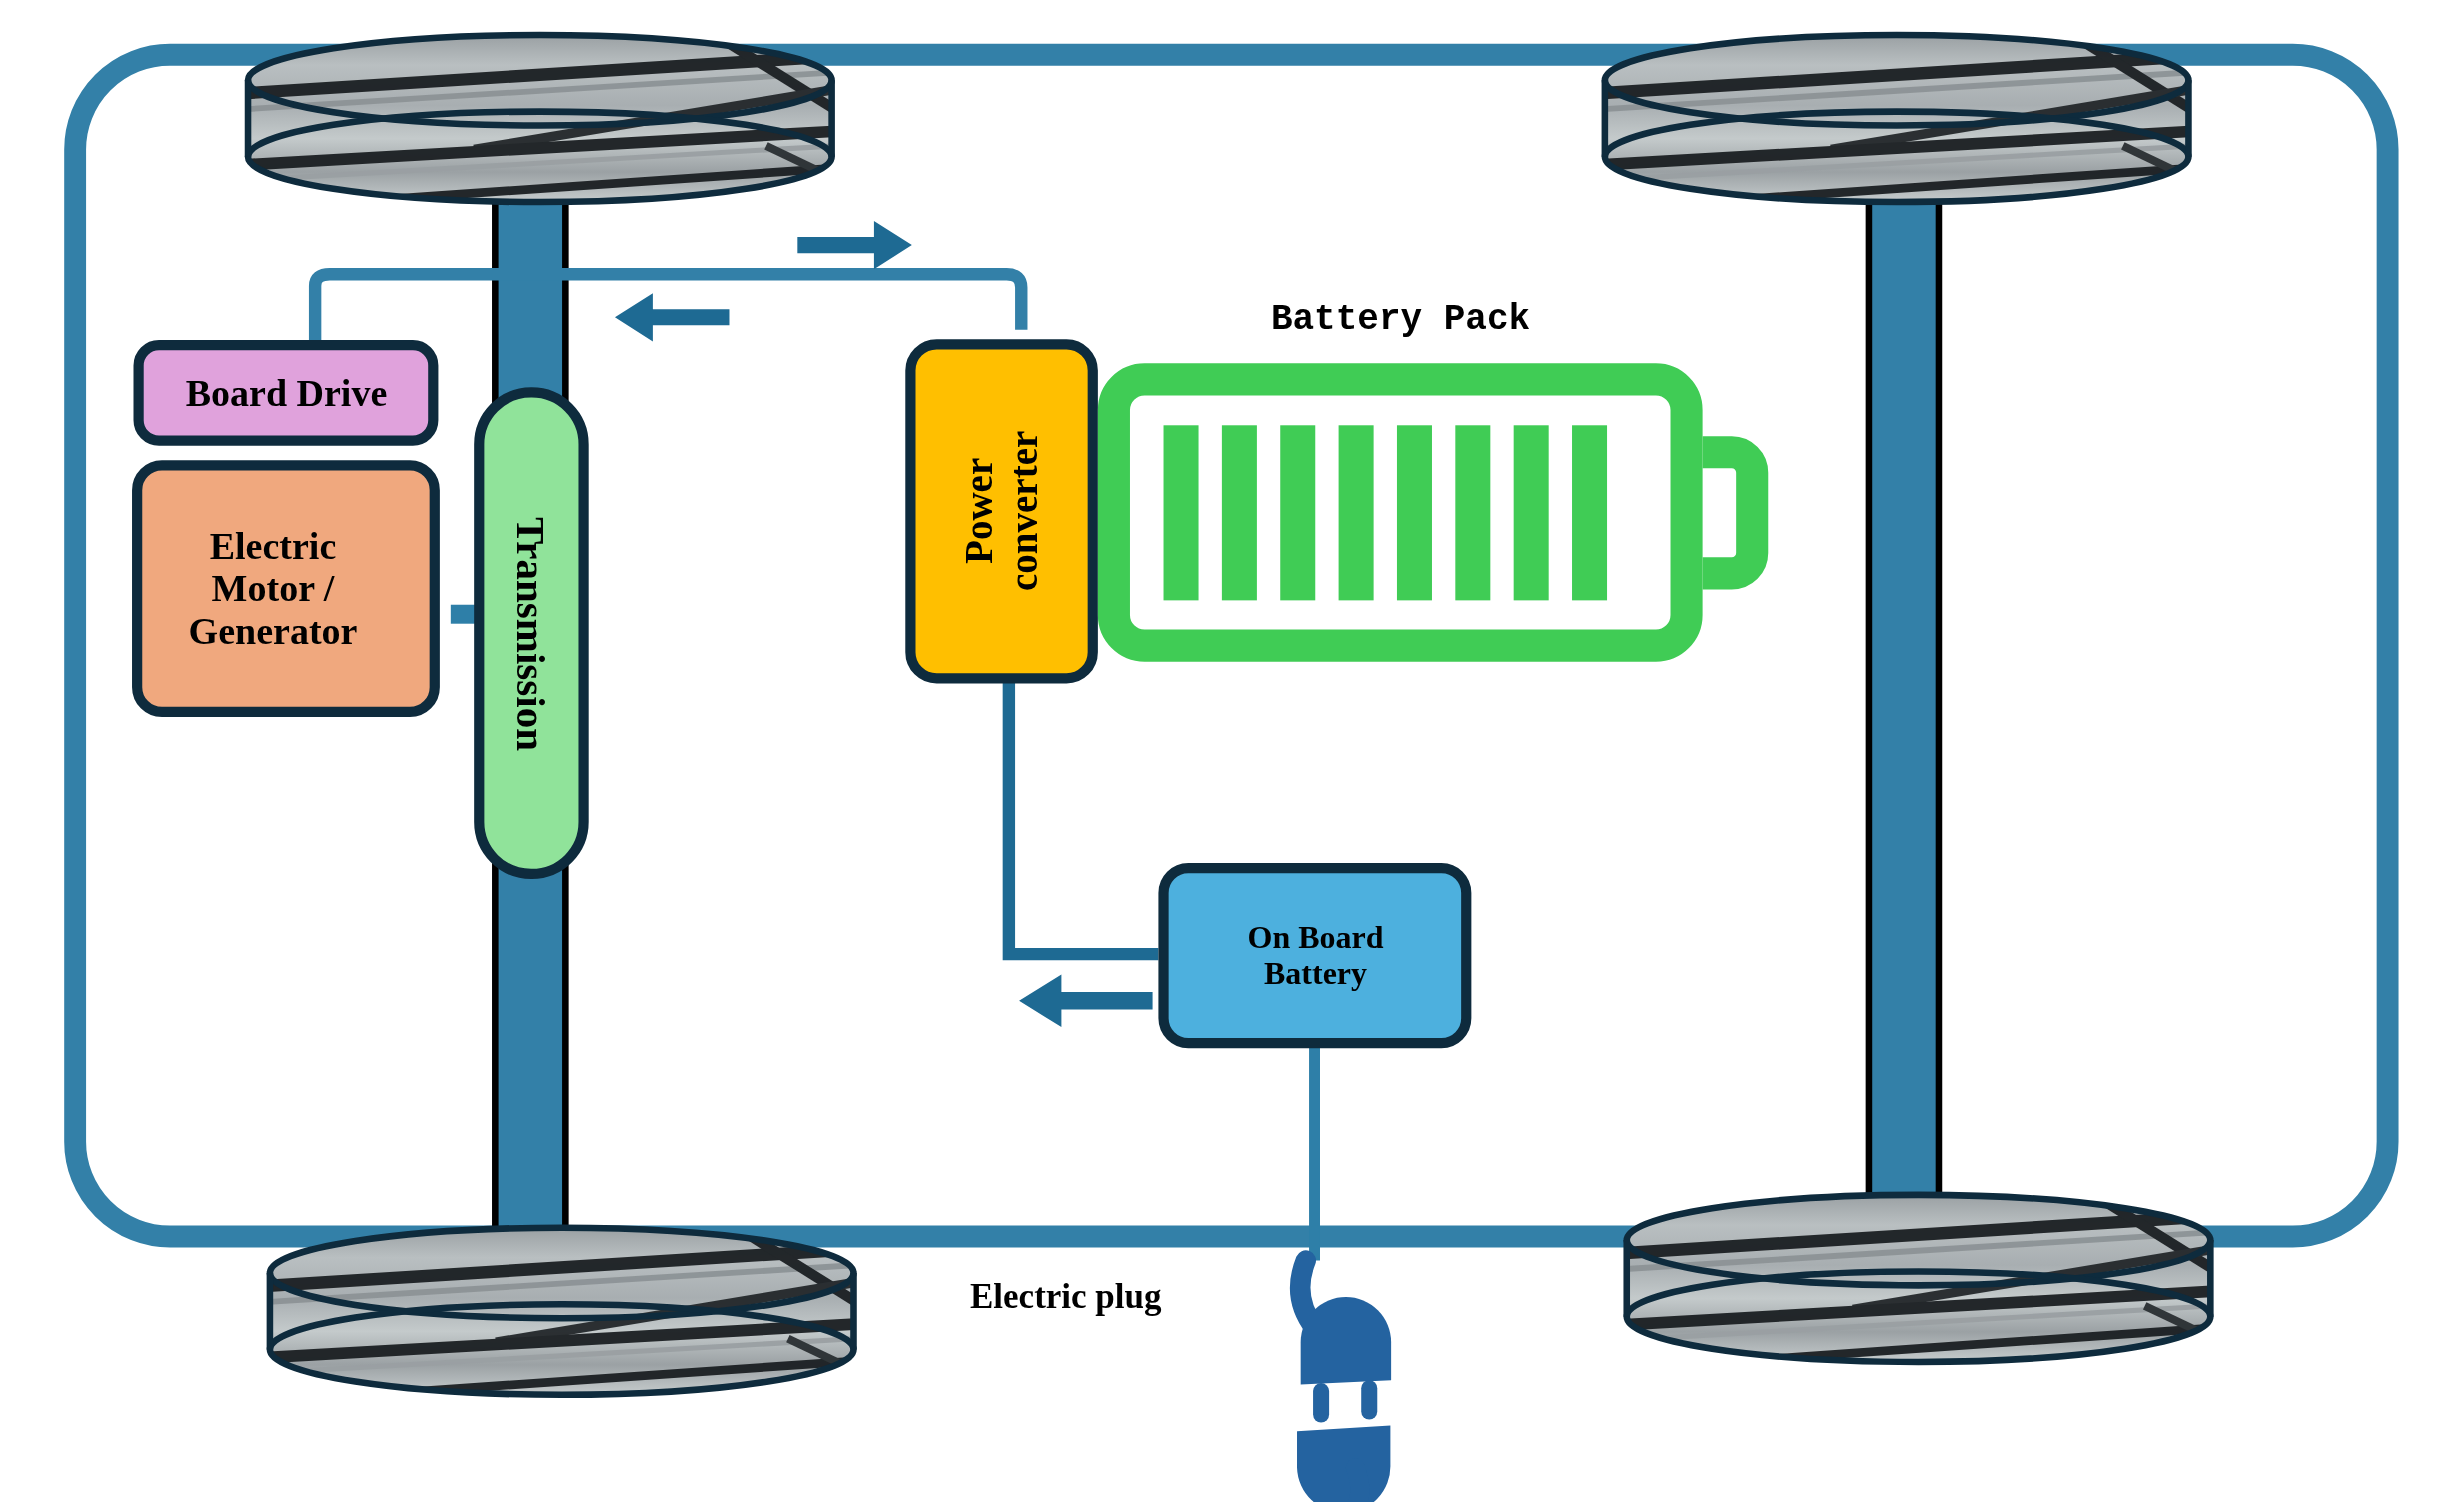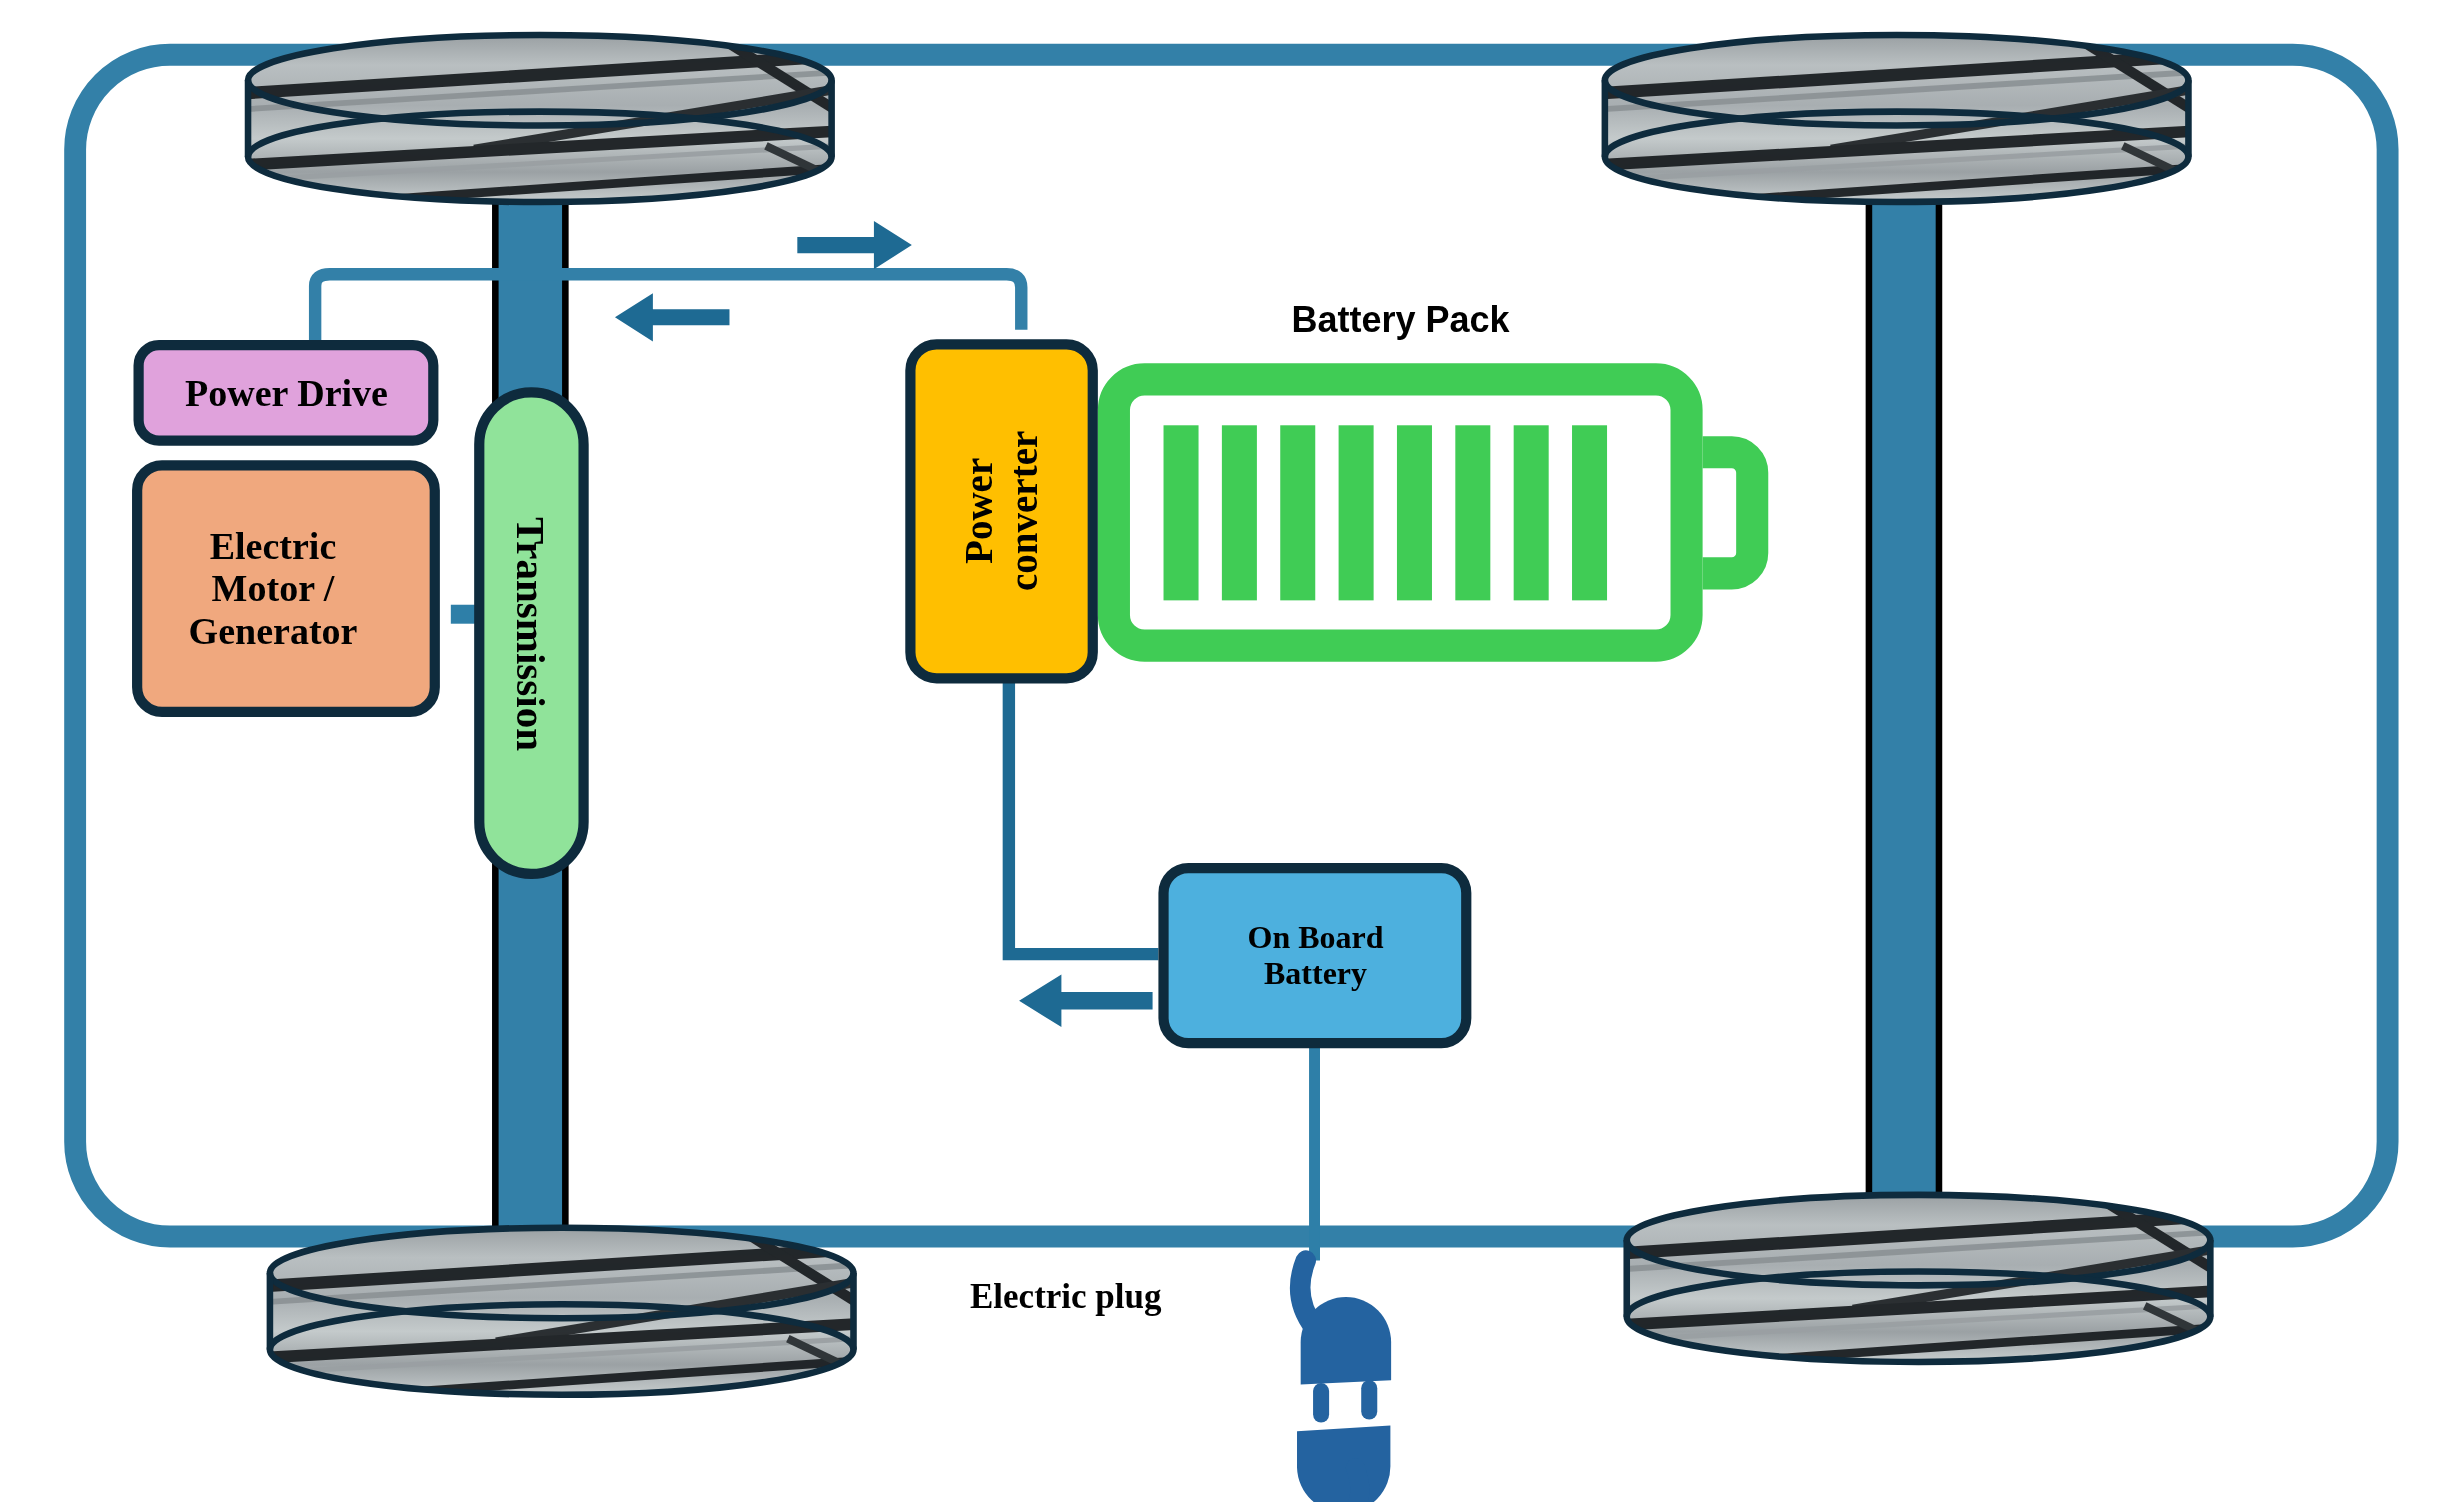--- a/index.html
+++ b/index.html
@@ -2,21 +2,21 @@
 <html style="font-size:11.7px"><head>
 <meta charset="utf-8">
 <style>
   html,body{margin:0;padding:0;background:#ffffff;}
   body{width:2462px;height:1502px;overflow:hidden;font-family:"Liberation Serif",serif;}
   #stage{position:relative;width:2462px;height:1502px;background:#ffffff;}
   #stage svg{position:absolute;left:0;top:0;}
   .lbl{position:absolute;display:flex;align-items:center;justify-content:center;
        text-align:center;color:#000;font-weight:bold;line-height:1.12;}
   .serif{font-family:"Liberation Serif",serif;}
-  .sans{font-family:Liberation Sans, sans-serif;text-align:right;}
+  .sans{font-family:Liberation Mono, monospace;text-align:right;}
   .rot-ccw{transform:rotate(-90deg);}
   .rot-cw{transform:rotate(90deg);}
 </style>
 </head>
 <body>
 
 <div id="stage">
 
 <svg width="2462" height="1502" viewBox="0 0 3375 2059">
   <defs>
@@ -205,21 +205,21 @@
 
     <rect x="1800" y="1896" width="22" height="54" rx="11"></rect>
     <rect x="1866" y="1892" width="22" height="54" rx="11"></rect>
 
     <path d="M1778 1962 l128 -8 v54 a64 64 0 0 1 -128 4 z"></path>
 
     <path d="M1858 2012 q14 38 -4 62 q-14 18 -30 26" fill="none" stroke="#2463A0" stroke-width="26" stroke-linecap="round"></path>
   </g>
 </svg>
 
-<div class="lbl serif" style="left:139px;top:345px;width:295px;height:96px;font-size:38px;">Power Drive</div>
+<div class="lbl serif" style="left:139px;top:345px;width:295px;height:96px;font-size:38px;">Board Drive</div>
 
 <div class="lbl serif" style="left:124px;top:465px;width:298px;height:247px;font-size:38px;flex-direction:column;">
   <span>Electric</span>
   <span>Motor /</span>
   <span>Generator</span>
 </div>
 
 <div style="position:absolute;left:479px;top:393px;width:104px;height:482px;display:flex;align-items:center;justify-content:center;">
   <div class="serif rot-cw" style="font-size:41px;font-weight:bold;white-space:nowrap;color:#000;">Transmission</div>
 </div>

